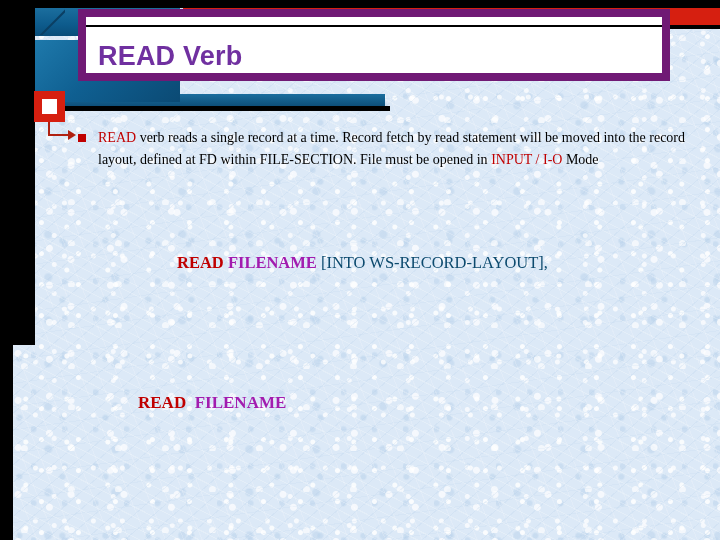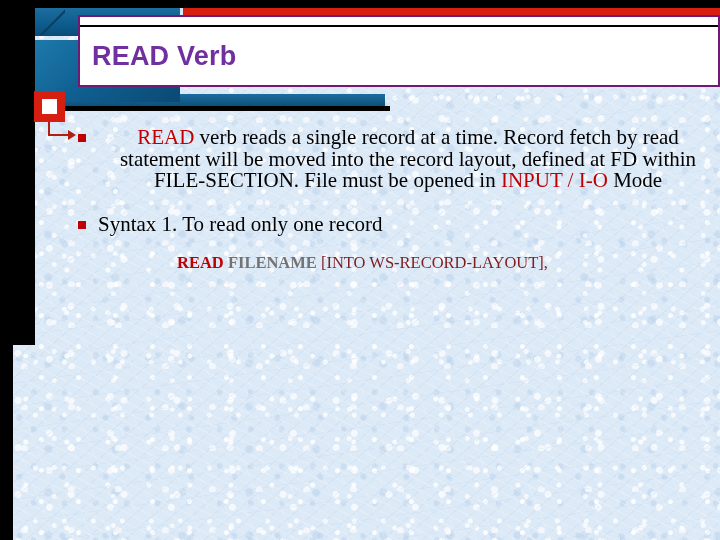--- a/index.html
+++ b/index.html
@@ -131,24 +131,24 @@
     position: absolute;
     left: 183px; top: 25px;
     width: 537px; height: 4px;
     background: #000000;
     z-index: 5;
   }
 
   
   .title-box {
     position: absolute;
-    left: 78px; top: 15px;
-    width: 642px; height: 72px;
+    left: 78px; top: 9px;
+    width: 592px; height: 72px;
     background: #ffffff;
-    border: 2px solid #701a75;
+    border: 8px solid #701a75;
     box-sizing: border-box;
     z-index: 6;
   }
   .title-box::before {
     content: "";
     position: absolute;
     left: 0; top: 8px;
     width: 100%; height: 2px;
     background: #000000;
   }
@@ -219,24 +219,23 @@
   .bullet-marker {
     width: 8px;
     height: 8px;
     background: #c00000;
     flex: 0 0 auto;
     margin-top: 7px;
     margin-right: 12px;
   }
   .bullet-text {
     font-family: "Liberation Serif", serif;
-    font-size: 21px;
+    font-size: 14px;
     line-height: 21.5px;
     color: #000000;
-    text-align: center;
   }
 
   .b1 { left: 78px; top: 127px; width: 640px; }
   .b2 { left: 78px; top: 214px; width: 620px; }
   .b3 { left: 78px; top: 288px; width: 620px; }
 
   .code-line-1 {
     position: absolute;
     left: 177px;
     top: 253px;
@@ -253,22 +252,22 @@
     font-size: 17px;
     line-height: 25px;
     white-space: pre;
   }
   .code-block .ln { display: block; }
   .ind-0 { padding-left: 0; }
   .ind-1 { padding-left: 48px; }
 
   .kw-red    { color: #c00000; font-weight: bold; }
   .kw-red-n  { color: #c00000; }
-  .kw-green  { color: #737373; font-weight: bold; }
-  .kw-teal   { color: #7f1d1d; }
+  .kw-green  { color: #a21caf; font-weight: bold; }
+  .kw-teal   { color: #0c4a6e; }
   .kw-black  { color: #000000; }
 </style>
 </head>
 <body>
 
 <div id="slide">
 
   <div class="paper-texture"></div>
   <div class="paper-texture2"></div>
 
@@ -300,31 +299,28 @@
 
   <div class="content">
 
     <div class="bullet-row b1">
       <span class="bullet-marker"></span>
       <span class="bullet-text">
         <span class="kw-red-n">READ</span><span class="kw-black"> verb reads a single record at a time. Record fetch by read statement will be moved into the record layout, defined at FD within FILE-SECTION. File must be opened in </span><span class="kw-red-n">INPUT / I-O</span><span class="kw-black"> Mode</span>
       </span>
     </div>
 
-    <div class="bullet-row b2">
-      <span class="bullet-marker"></span>
-      <span class="bullet-text">Syntax  1.  To read only one record</span>
-    </div>
 
     <div class="code-line-1">
       <span class="kw-red">READ</span><span> </span><span class="kw-green">FILENAME</span><span> </span><span class="kw-teal">[INTO WS-RECORD-LAYOUT],</span>
     </div>
 
 
     <div class="code-block">
+      <span class="ln ind-0"><span class="kw-red">READ  </span><span class="kw-green">FILENAME</span></span>
       
       
       
       
     </div>
 
   </div>
 </div>
 
 </body></html>

